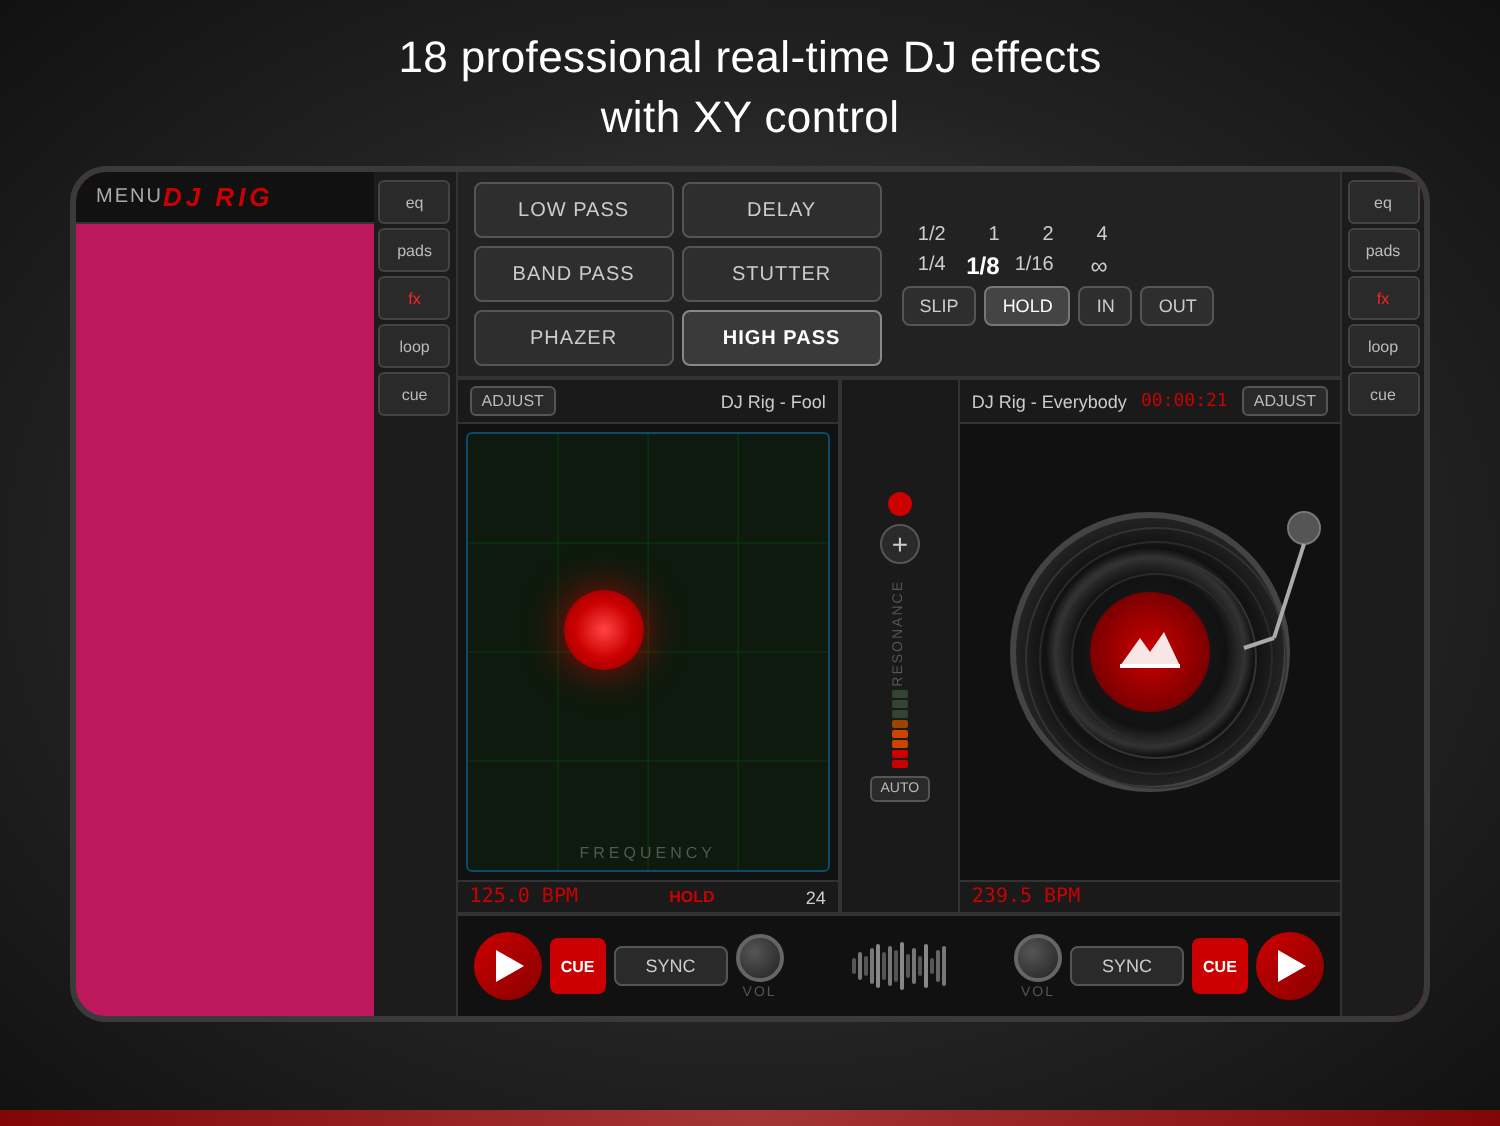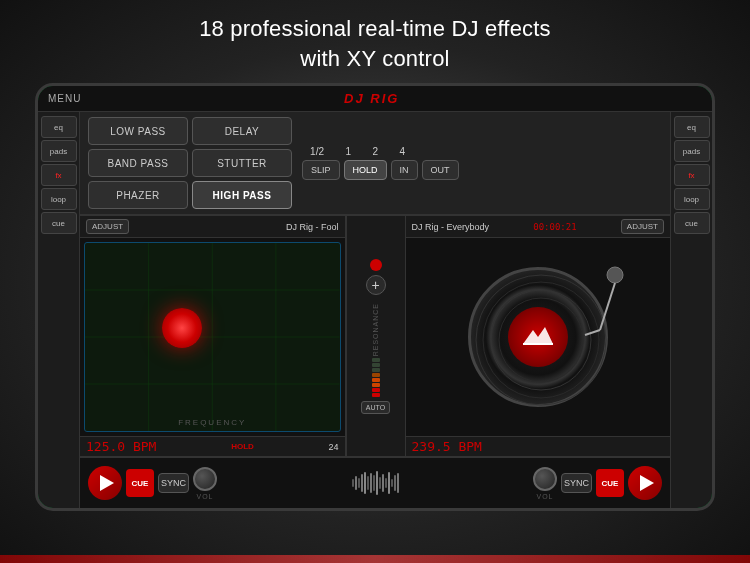--- a/index.html
+++ b/index.html
@@ -22,27 +22,27 @@
       text-align: center;
       padding: 14px 40px 10px;
       line-height: 1.35;
       letter-spacing: 0.2px;
     }
 
     
     .ipad-frame {
       width: 680px;
       height: 428px;
-      background: #15803d;
+      background: #be185d;
       border-radius: 18px;
       border: 3px solid #3a3a3a;
       overflow: hidden;
       position: relative;
       display: flex;
-      flex-direction: column;
+      flex-direction: row;
     }
 
     
     .top-bar {
       background: #111;
       height: 26px;
       display: flex;
       align-items: center;
       justify-content: space-between;
       padding: 0 10px;
@@ -318,21 +318,21 @@
     .deck-bottom {
       display: flex;
       align-items: center;
       justify-content: space-between;
       padding: 2px 6px;
       background: #1a1a1a;
       border-top: 1px solid #333;
     }
     .bpm-display {
       color: #cc0000;
-      font-size: 13px;
+      font-size: 10px;
       font-family: monospace;
     }
     .hold-label {
       color: #cc0000;
       font-size: 8px;
       font-weight: bold;
     }
     .num-display {
       color: #ccc;
       font-size: 9px;
@@ -387,21 +387,21 @@
       cursor: pointer;
       font-weight: bold;
     }
 
     .sync-btn {
       background: #2a2a2a;
       border: 1px solid #555;
       border-radius: 4px;
       color: #ccc;
       font-size: 9px;
-      padding: 4px 2px;
+      padding: 4px 15px;
       cursor: pointer;
     }
 
     .knob {
       width: 24px;
       height: 24px;
       border-radius: 50%;
       background: radial-gradient(circle at 35% 35%, #555, #222);
       border: 2px solid #666;
       cursor: pointer;
@@ -528,20 +528,26 @@
           <div class="fx-btn">PHAZER</div>
           <div class="fx-btn active">HIGH PASS</div>
         </div>
 
         <div class="beat-section">
           <div class="beat-row">
             <span class="beat-val">1/2</span>
             <span class="beat-val">1</span>
             <span class="beat-val">2</span>
             <span class="beat-val">4</span>
+          </div>
+          <div class="beat-row">
+            <span class="beat-val">1/4</span>
+            <span class="beat-val bold">1/8</span>
+            <span class="beat-val">1/16</span>
+            <span class="beat-val inf-sym">∞</span>
           </div>
 
           <div class="control-row">
             <div class="ctrl-btn">SLIP</div>
             <div class="ctrl-btn highlight">HOLD</div>
             <div class="ctrl-btn">IN</div>
             <div class="ctrl-btn">OUT</div>
           </div>
         </div>
       </div>

